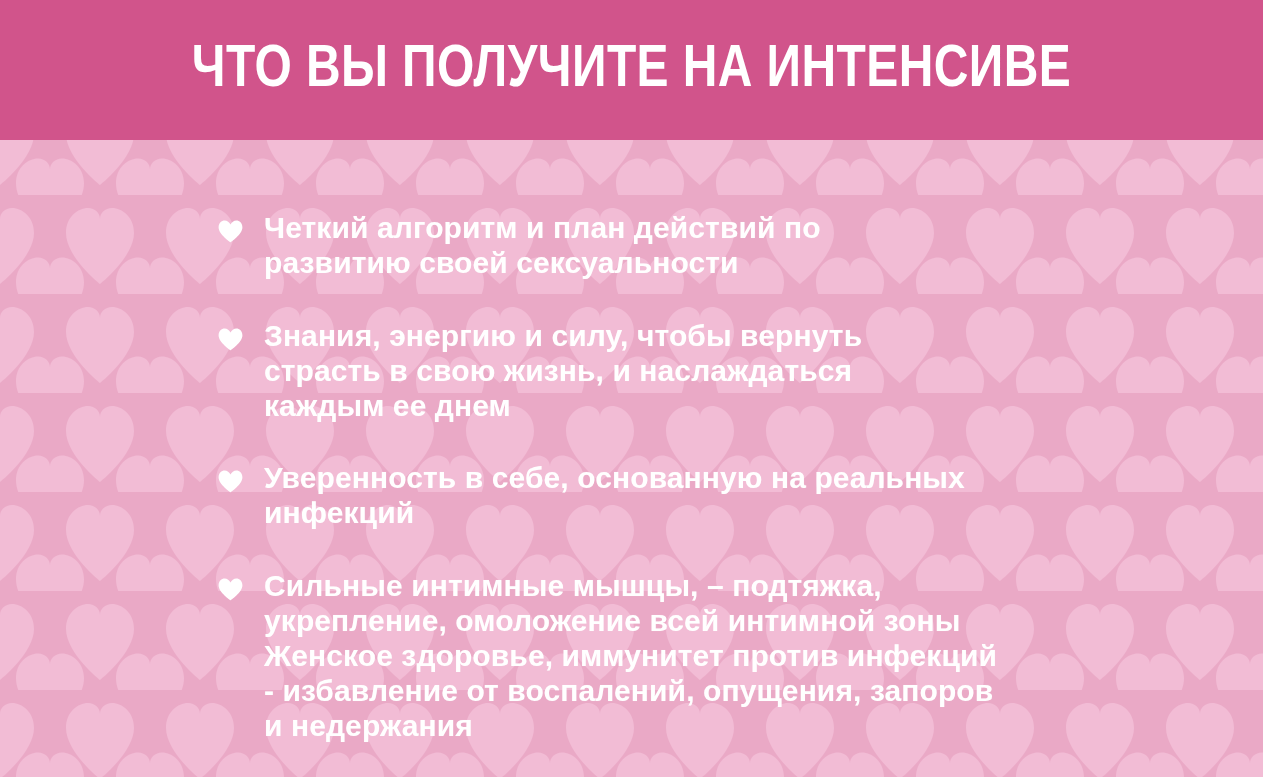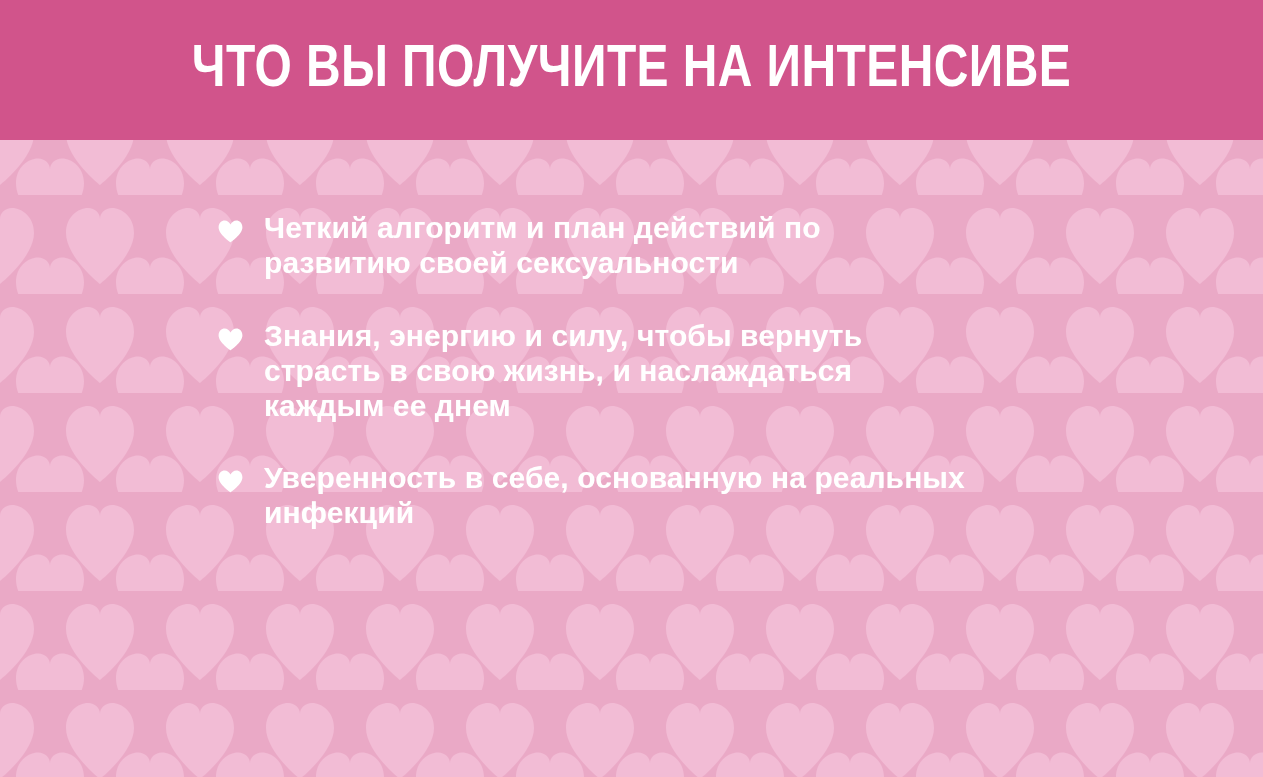--- a/index.html
+++ b/index.html
@@ -212,15 +212,33 @@
                    C 9.3 0.6, 11.4 2.4, 12.5 4.6
                    C 13.6 2.4, 15.7 0.6, 18.4 0.6
                    C 21.4 0.6, 24.4 3.1, 24.4 7.4
                    C 24.4 14.2, 12.5 22.2, 12.5 22.2 Z" fill="#ffffff"></path>
         </svg>
       </span>
       <span class="bullet-text">Уверенность в себе, основанную на реальных
 инфекций</span>
     </div>
 
+    <div class="bullet-row" id="bullet-3">
+      <span class="bullet-marker">
+        <svg viewBox="0 0 25 23" xmlns="http://www.w3.org/2000/svg">
+          <path d="M12.5 22.2
+                   C 12.5 22.2, 0.6 14.2, 0.6 7.4
+                   C 0.6 3.1, 3.6 0.6, 6.6 0.6
+                   C 9.3 0.6, 11.4 2.4, 12.5 4.6
+                   C 13.6 2.4, 15.7 0.6, 18.4 0.6
+                   C 21.4 0.6, 24.4 3.1, 24.4 7.4
+                   C 24.4 14.2, 12.5 22.2, 12.5 22.2 Z" fill="#ffffff"></path>
+        </svg>
+      </span>
+      <span class="bullet-text">Сильные интимные мышцы, – подтяжка,
+укрепление, омоложение всей интимной зоны
+Женское здоровье, иммунитет против инфекций
+- избавление от воспалений, опущения, запоров
+и недержания</span>
+    </div>
 
   </div>
 </div>
 
 </body></html>

